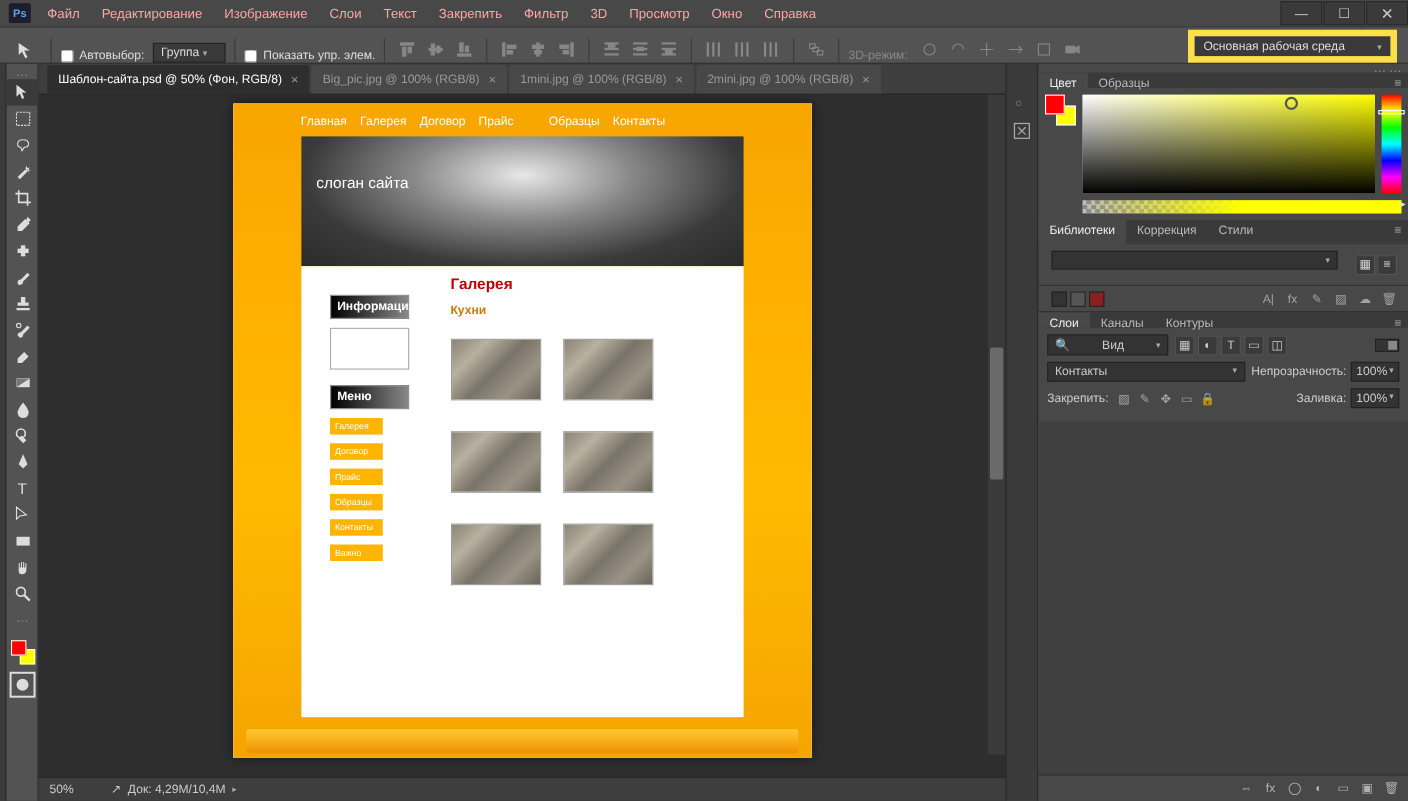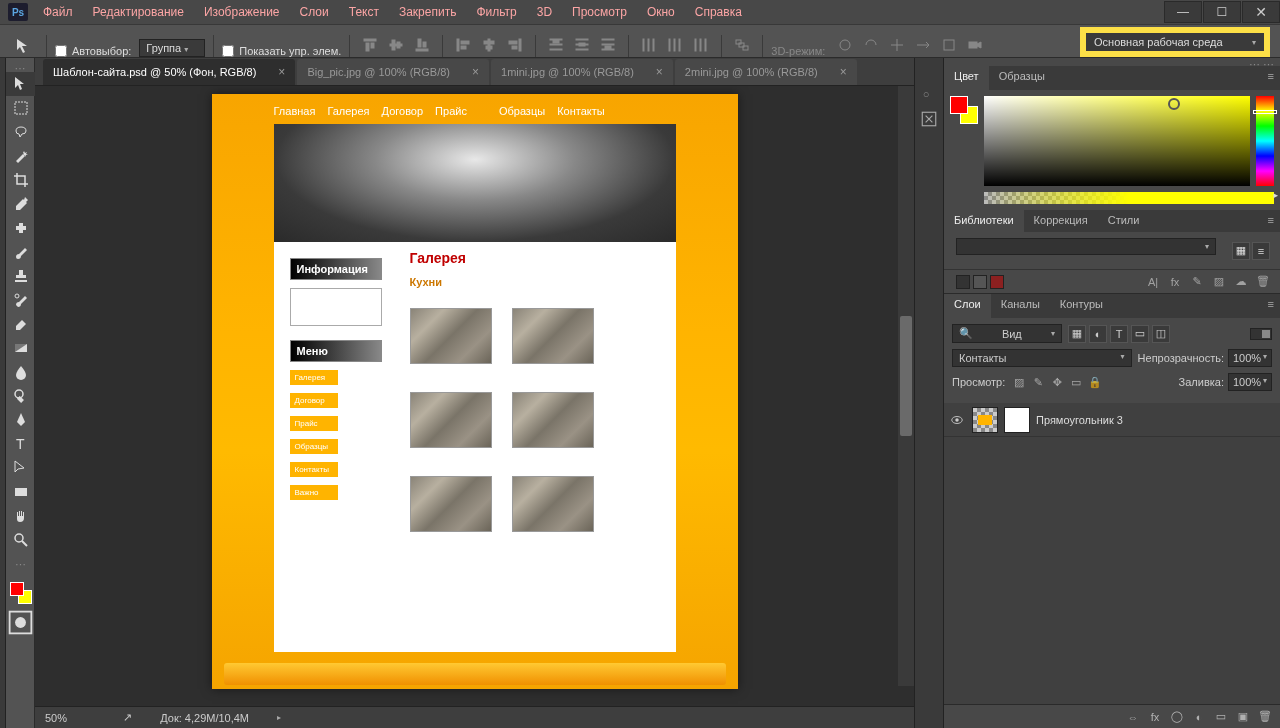--- a/index.html
+++ b/index.html
@@ -37,64 +37,64 @@
 .tool.active { background: #3a3a3a; }
 .tool svg { width: 16px; height: 16px; }
 .fg-bg-swatch { margin: 6px 4px; position: relative; width: 22px; height: 22px; }
 .fg-swatch { position: absolute; top: 0; left: 0; width: 14px; height: 14px; background: #ff0000; border: 1px solid #fff; }
 .bg-swatch { position: absolute; bottom: 0; right: 0; width: 14px; height: 14px; background: #ffff00; border: 1px solid #fff; }
 .quickmask { width: 29px; height: 24px; display:flex; align-items:center; justify-content:center;}
 
 
 .docarea { flex: 1; background: #2e2e2e; display: flex; flex-direction: column; position: relative; }
 .doctabs { height: 28px; background: #3e3e3e; display: flex; align-items: flex-end; padding-left: 8px; border-bottom: 1px solid #222;}
-.doctab { padding: 6px 10px; background: #2e2e2e; color: #bbb; font-size: 11px; border-top-left-radius: 3px; border-top-right-radius: 3px; display:flex; align-items:center; gap:22px; margin-right: 2px; cursor: pointer;}
+.doctab { padding: 6px 10px; background: #2e2e2e; color: #bbb; font-size: 11px; border-top-left-radius: 3px; border-top-right-radius: 3px; display:flex; align-items:center; gap:8px; margin-right: 2px; cursor: pointer;}
 .doctab.active { background: #2e2e2e; color: #fff; }
 .doctab:not(.active) { background: #484848; color: #999; }
 .doctab-close { color: #999; cursor: pointer; font-size: 12px;}
 
 .canvas-wrap { flex: 1; display: flex; overflow: hidden; position: relative; padding: 8px 20px; justify-content: center; }
 .canvas-scroll { position: absolute; right: 0; top: 0; bottom: 20px; width: 16px; background: #3a3a3a; }
 .canvas-scroll-thumb { width: 12px; height: 120px; background: #6a6a6a; margin: 230px auto 0; border-radius: 2px;}
 
 
 .website-canvas { width: 526px; height: 595px; background: #fff; box-shadow: 0 0 10px rgba(0,0,0,0.5); position: relative; overflow: hidden; }
 .site-bg { position:absolute; inset:0; background: linear-gradient(to bottom, #f8a500, #ffb400 40%, #ffba00 60%, #f5a400); }
 .site-inner { position: relative; margin: 0 auto; width: 418px; }
 .site-nav { height: 30px; display: flex; align-items: center; gap: 12px; padding: 4px 8px 0; }
 .site-nav a { color: #fff; font-size: 11px; text-decoration: none; }
 .site-hero { height: 118px; margin: 0 8px; background: radial-gradient(ellipse at 50% 30%, #e8e8e8, #888 35%, #3a3a3a 70%, #2a2a2a); padding: 30px 14px 0; }
 .site-hero-title { color: #fff; font-size: 18px; }
 .site-hero-slogan { color: #fff; font-size: 14px; margin-top: 4px;}
 .site-body { background: #fff; margin: 0 8px; display: flex; min-height: 410px; }
-.site-side { width: 124px; padding: 16px; }
+.site-side { width: 124px; padding: 26px; }
 .site-panel-head { background: linear-gradient(to right, #000, #888); color: #fff; padding: 4px 6px; font-size: 11px; font-weight: bold; border: 1px solid #888; margin-bottom: 8px;}
 .site-panel-body { height: 38px; border: 1px solid #aaa; margin-bottom: 14px; background: #fff;}
 .site-menu-item { background: #ffb400; color: #fff; font-size: 8px; padding: 3px 5px; margin-bottom: 8px; width: 48px; }
 .site-main { flex: 1; padding: 8px 12px; }
 .site-h1 { color: #c00000; font-size: 14px; font-weight: bold; margin-bottom: 10px;}
 .site-h2 { color: #cc7700; font-size: 11px; font-weight: bold; margin-bottom: 20px;}
 .site-grid { display: grid; grid-template-columns: 82px 82px; gap: 28px 20px; }
 .site-thumb { width: 82px; height: 56px; background: linear-gradient(135deg, #8a8478 0%, #b8b0a0 25%, #7a7468 50%, #9a9285 75%, #6a6458 100%); border: 1px solid #999; }
 .site-footer-bar { position:absolute; bottom: 4px; left: 12px; right: 12px; height: 22px; background: linear-gradient(to bottom, #ffc933, #f09000); border-radius: 3px;}
 
 
-.statusbar { height: 22px; background: #3e3e3e; border-top: 1px solid #222; display: flex; align-items: center; padding: 0 10px; gap: 28px; color: #ccc; font-size: 11px; }
+.statusbar { height: 22px; background: #3e3e3e; border-top: 1px solid #222; display: flex; align-items: center; padding: 0 10px; gap: 6px; color: #ccc; font-size: 11px; }
 .status-zoom { width: 50px; }
 
 
 .right-rail { width: 30px; background: #3a3a3a; border-left: 1px solid #222; border-right: 1px solid #222; display:flex; flex-direction:column; align-items:center; padding-top: 30px; gap: 12px;}
 .right-rail-btn { width: 22px; height: 22px; display:flex; align-items:center; justify-content:center; cursor:pointer;}
 
 .panels { width: 336px; background: #484848; display: flex; flex-direction: column; }
 .panel-grip { height: 8px; display:flex; justify-content:flex-end; padding-right: 6px; color:#888;}
 
 
 .panel-color { background: #484848; }
-.panel-tabs { display: flex; background: #3a3a3a; height: 24px; }
+.panel-tabs { display: flex; background: #3a3a3a; height: 14px; }
 .ptab { padding: 4px 10px; color: #bbb; font-size: 11px; cursor: pointer; }
 .ptab.active { background: #484848; color: #eee; }
 .panel-menu-btn { margin-left: auto; padding: 4px 6px; cursor: pointer; color: #aaa;}
 .color-body { display: flex; padding: 6px; gap: 6px; }
 .color-swatch-fgbg { position: relative; width: 28px; height: 28px; }
 .color-swatch-fgbg .fg { position:absolute; top:0; left:0; width:18px; height:18px; background:#ff0000; border:1px solid #fff;}
 .color-swatch-fgbg .bg { position:absolute; bottom:0; right:0; width:18px; height:18px; background:#ffff00; border:1px solid #fff;}
 .color-picker { flex: 1; height: 90px; position: relative; background: linear-gradient(to bottom, rgba(0,0,0,0) 0%, #000 100%), linear-gradient(to right, #fff 0%, #ffff00 100%); }
 .color-cursor { position: absolute; top: 2px; right: 70px; width: 12px; height: 12px; border: 2px solid #555; border-radius: 50%; }
 .hue-strip { width: 18px; height: 90px; background: linear-gradient(to bottom, #f00, #ff0, #0f0, #0ff, #00f, #f0f, #f00); position: relative;}
@@ -484,20 +484,21 @@
         <div class="site-inner">
           <div class="site-nav" id="site-nav">
               <a>Главная</a>
               <a>Галерея</a>
               <a>Договор</a>
               <a>Прайс</a>
               <a style="margin-left: 20px;">Образцы</a>
               <a>Контакты</a>
             </div>
           <div class="site-hero">
+            <div class="site-hero-slogan">слоган сайта</div>
           </div>
           <div class="site-body">
             <div class="site-side">
               <div class="site-panel-head">Информация</div>
               <div class="site-panel-body"></div>
               <div class="site-panel-head">Меню</div>
               <div id="site-menu">
                   <div class="site-menu-item">Галерея</div>
                   <div class="site-menu-item">Договор</div>
                   <div class="site-menu-item">Прайс</div>
@@ -632,51 +633,38 @@
           </div>
           <div class="opacity-box">
             <span>Непрозрачность:</span>
             <div class="opacity-val">
                 <span>100%</span>
                 <span class="dd-arrow">▾</span>
               </div>
           </div>
         </div>
         <div class="layers-row lock-row">
-          <span>Просмотр:</span>
+          <span>Закрепить:</span>
           <div class="lock-icons">
             <div class="lock-icon">▨</div>
             <div class="lock-icon">✎</div>
             <div class="lock-icon">✥</div>
             <div class="lock-icon">▭</div>
             <div class="lock-icon">🔒</div>
           </div>
           <div class="opacity-box">
             <span>Заливка:</span>
             <div class="opacity-val">
                 <span>100%</span>
                 <span class="dd-arrow">▾</span>
               </div>
           </div>
         </div>
       </div>
       <div class="layers-list" id="layerslist">
-          <div class="layer-row">
-            <div class="layer-eye">
-              <svg width="14" height="14" viewBox="0 0 16 16">
-                <ellipse cx="8" cy="8" rx="6" ry="4" fill="none" stroke="#ccc"></ellipse>
-                <circle cx="8" cy="8" r="2" fill="#ccc"></circle>
-              </svg>
-            </div>
-            <div class="layer-thumb">
-              <div style="width:14px;height:10px;background:#ffb400"></div>
-            </div>
-            <div class="layer-thumb-mask"></div>
-            <span class="layer-name">Прямоугольник 3</span>
-          </div>
         </div>
       <div class="layers-footer">
         <div class="layers-footer-icon">⇔</div>
         <div class="layers-footer-icon">fx</div>
         <div class="layers-footer-icon">◯</div>
         <div class="layers-footer-icon">◐</div>
         <div class="layers-footer-icon">▭</div>
         <div class="layers-footer-icon">▣</div>
         <div class="layers-footer-icon">🗑</div>
       </div>

